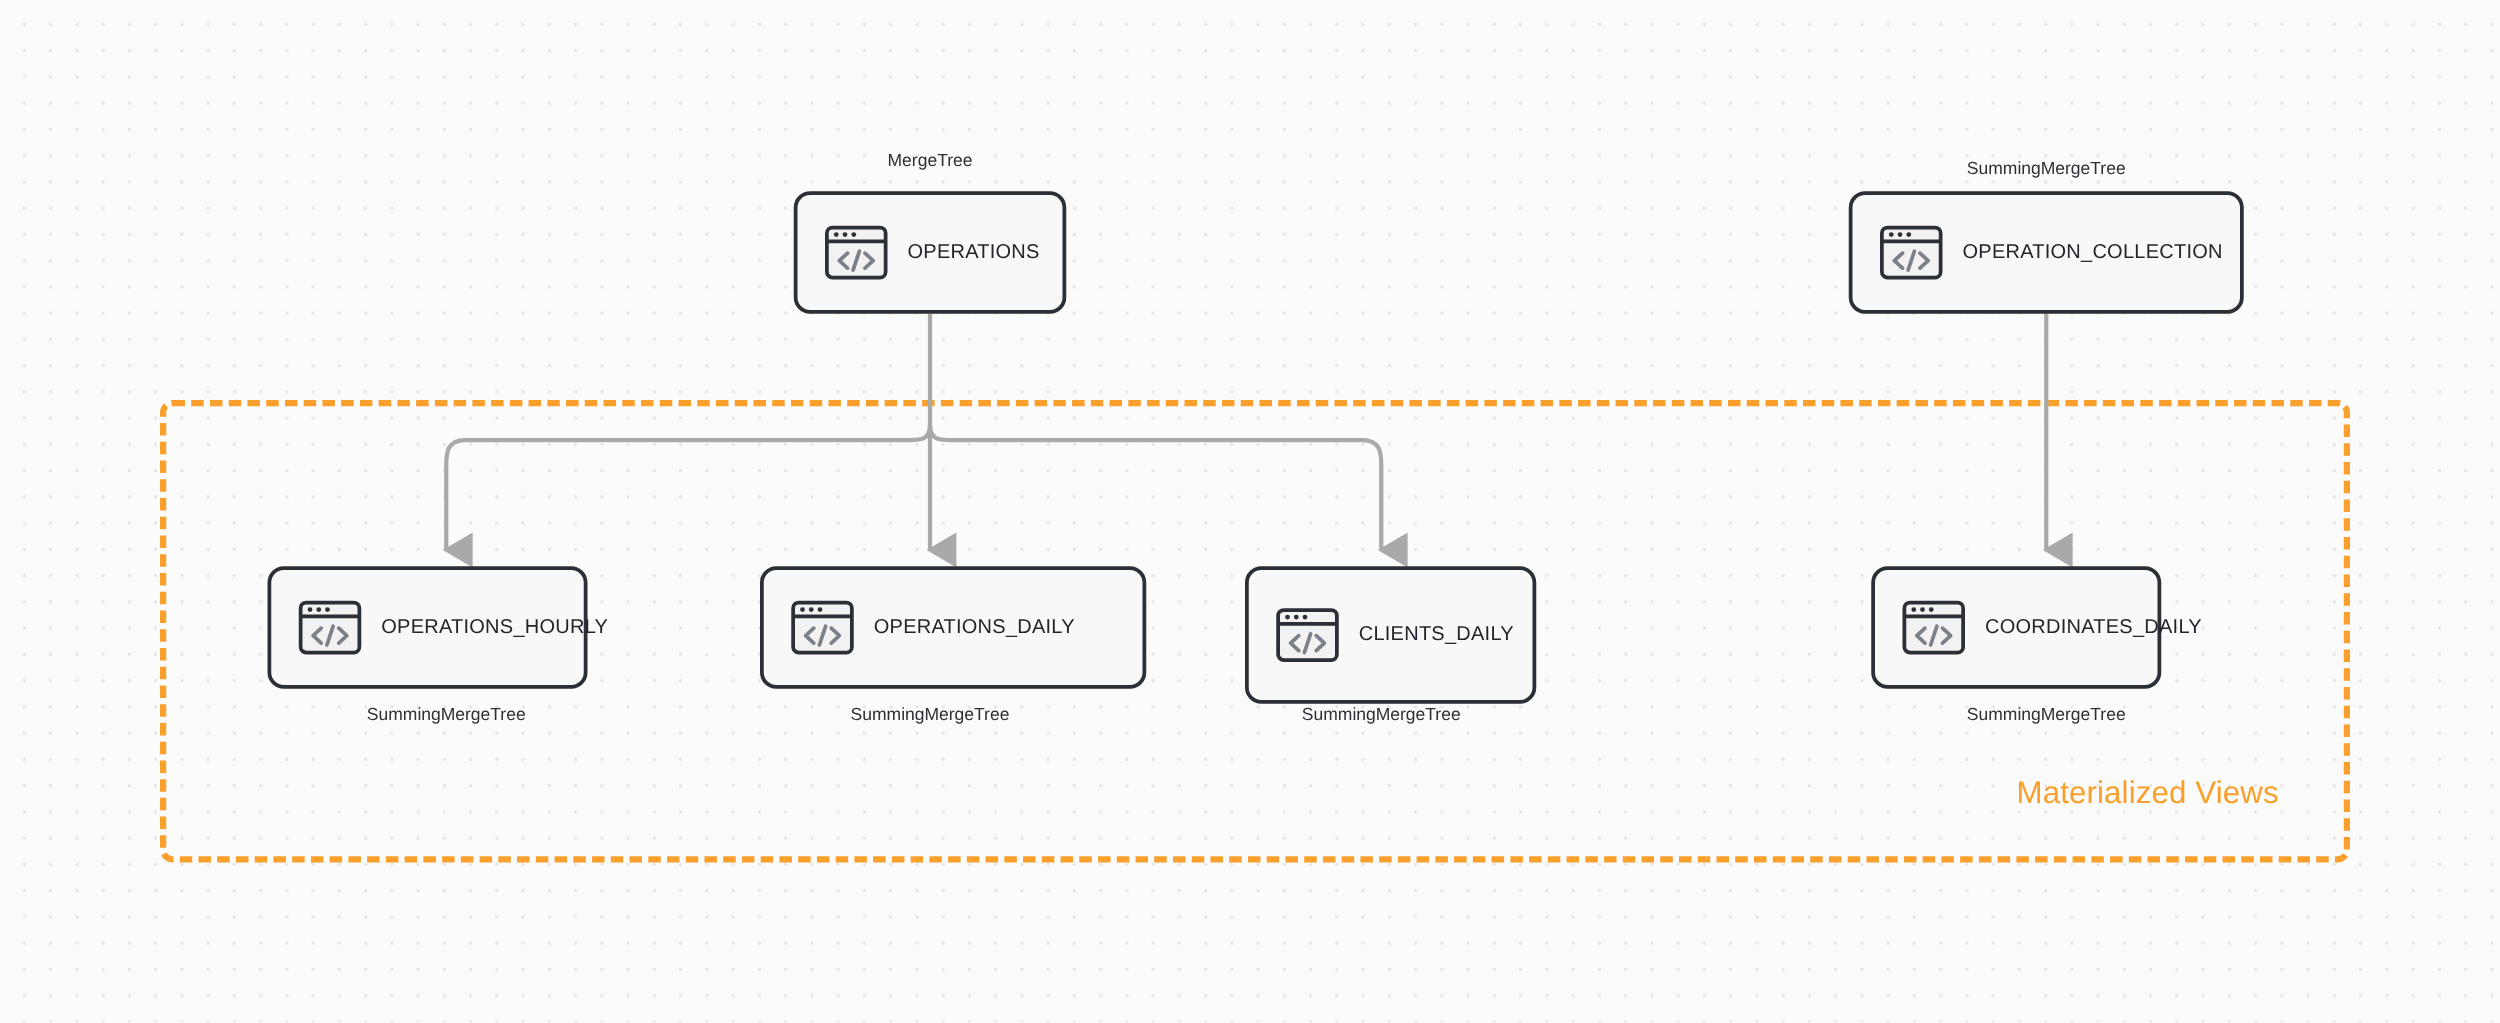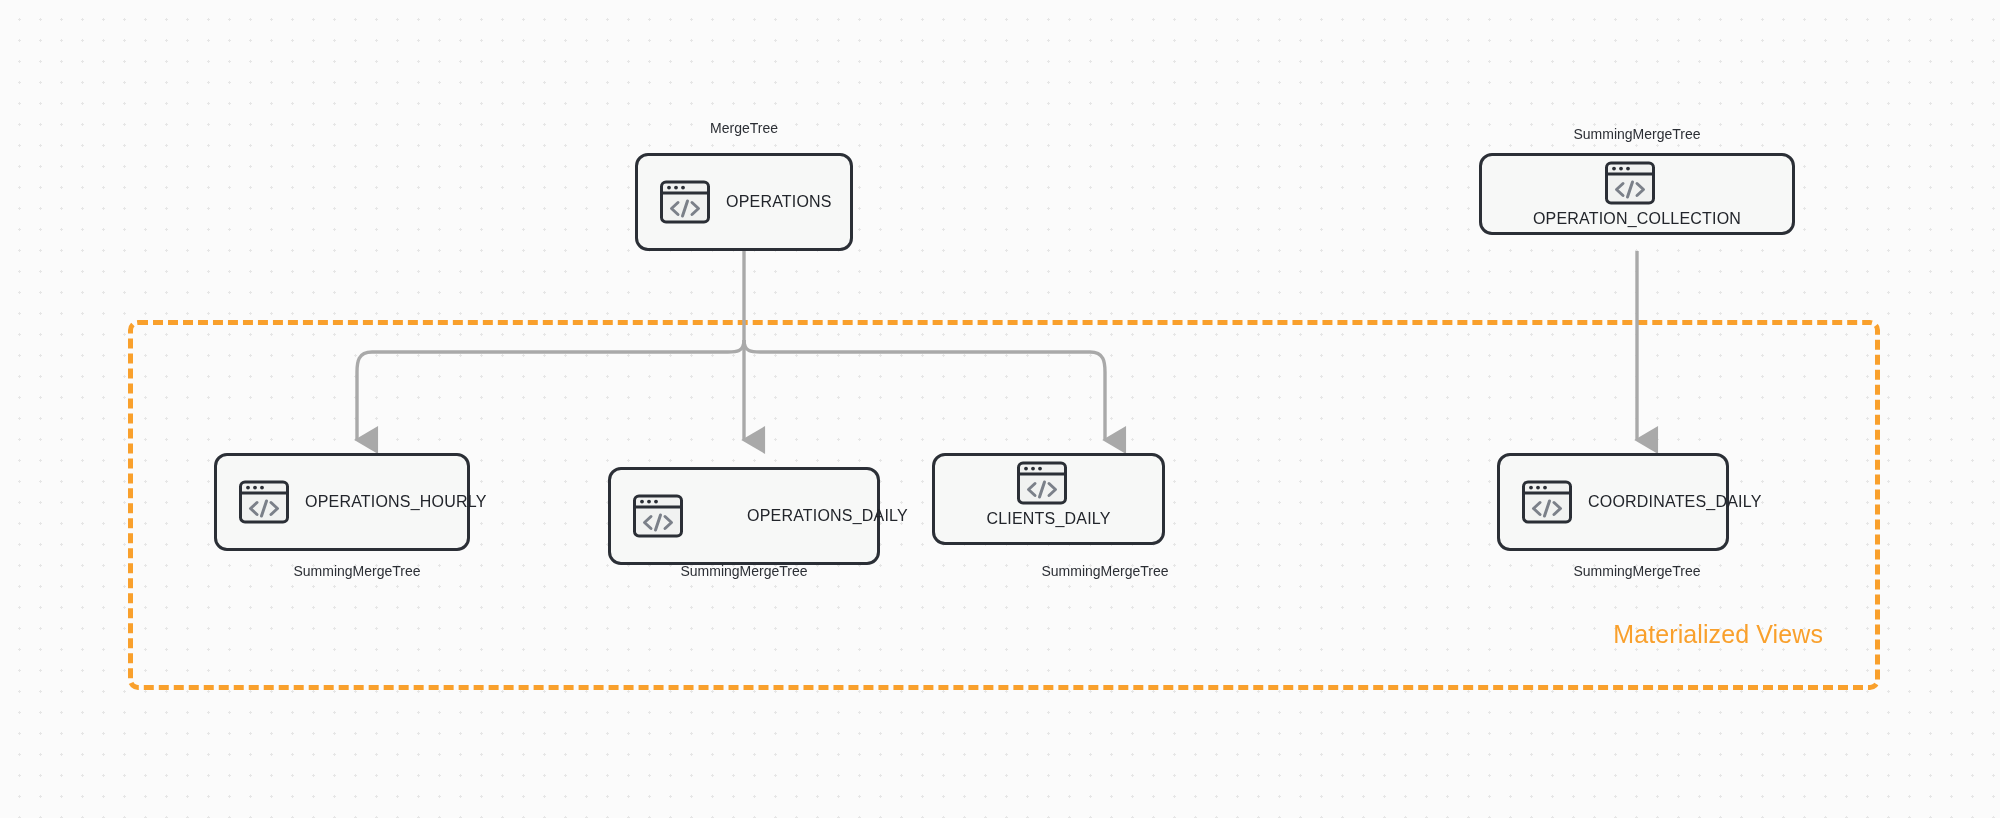--- a/index.html
+++ b/index.html
@@ -123,21 +123,21 @@
       <circle cx="25" cy="12.6" r="1.9" fill="#2b2f36"></circle>
       <path d="M20,27.5 L13.5,33.5 L20,39.5" fill="none" stroke="#7b8089" stroke-width="3" stroke-linecap="round" stroke-linejoin="round"></path>
       <path d="M34,27.5 L40.5,33.5 L34,39.5" fill="none" stroke="#7b8089" stroke-width="3" stroke-linecap="round" stroke-linejoin="round"></path>
       <path d="M29.5,26 L24.5,41" fill="none" stroke="#7b8089" stroke-width="3" stroke-linecap="round"></path>
     </svg>
     <span class="label">OPERATIONS</span>
   </div>
 
   <div class="engine" style="left:1637px; top:126px;">SummingMergeTree</div>
 
-  <div class="node" style="left:1479px; top:153px; width:316px; height:82px;flex-direction:column;">
+  <div class="node" style="left:1479px; top:153px; width:316px; height:98px;">
     <svg class="icon" viewBox="0 0 54 54" xmlns="http://www.w3.org/2000/svg">
       <rect x="3.5" y="7" width="47" height="40" rx="4.5" fill="#f1f2f1" stroke="#2b2f36" stroke-width="3"></rect>
       <path d="M3.5,18 L50.5,18" stroke="#2b2f36" stroke-width="3"></path>
       <circle cx="11" cy="12.6" r="1.9" fill="#2b2f36"></circle>
       <circle cx="18" cy="12.6" r="1.9" fill="#2b2f36"></circle>
       <circle cx="25" cy="12.6" r="1.9" fill="#2b2f36"></circle>
       <path d="M20,27.5 L13.5,33.5 L20,39.5" fill="none" stroke="#7b8089" stroke-width="3" stroke-linecap="round" stroke-linejoin="round"></path>
       <path d="M34,27.5 L40.5,33.5 L34,39.5" fill="none" stroke="#7b8089" stroke-width="3" stroke-linecap="round" stroke-linejoin="round"></path>
       <path d="M29.5,26 L24.5,41" fill="none" stroke="#7b8089" stroke-width="3" stroke-linecap="round"></path>
     </svg>
@@ -152,36 +152,36 @@
       <circle cx="18" cy="12.6" r="1.9" fill="#2b2f36"></circle>
       <circle cx="25" cy="12.6" r="1.9" fill="#2b2f36"></circle>
       <path d="M20,27.5 L13.5,33.5 L20,39.5" fill="none" stroke="#7b8089" stroke-width="3" stroke-linecap="round" stroke-linejoin="round"></path>
       <path d="M34,27.5 L40.5,33.5 L34,39.5" fill="none" stroke="#7b8089" stroke-width="3" stroke-linecap="round" stroke-linejoin="round"></path>
       <path d="M29.5,26 L24.5,41" fill="none" stroke="#7b8089" stroke-width="3" stroke-linecap="round"></path>
     </svg>
     <span class="label">OPERATIONS_HOURLY</span>
   </div>
   <div class="engine" style="left:357px; top:563px;">SummingMergeTree</div>
 
-  <div class="node" style="left:608px; top:467px; width:272px; height:98px;gap:48px;">
+  <div class="node" style="left:608px; top:453px; width:309px; height:98px;">
     <svg class="icon" viewBox="0 0 54 54" xmlns="http://www.w3.org/2000/svg">
       <rect x="3.5" y="7" width="47" height="40" rx="4.5" fill="#f1f2f1" stroke="#2b2f36" stroke-width="3"></rect>
       <path d="M3.5,18 L50.5,18" stroke="#2b2f36" stroke-width="3"></path>
       <circle cx="11" cy="12.6" r="1.9" fill="#2b2f36"></circle>
       <circle cx="18" cy="12.6" r="1.9" fill="#2b2f36"></circle>
       <circle cx="25" cy="12.6" r="1.9" fill="#2b2f36"></circle>
       <path d="M20,27.5 L13.5,33.5 L20,39.5" fill="none" stroke="#7b8089" stroke-width="3" stroke-linecap="round" stroke-linejoin="round"></path>
       <path d="M34,27.5 L40.5,33.5 L34,39.5" fill="none" stroke="#7b8089" stroke-width="3" stroke-linecap="round" stroke-linejoin="round"></path>
       <path d="M29.5,26 L24.5,41" fill="none" stroke="#7b8089" stroke-width="3" stroke-linecap="round"></path>
     </svg>
     <span class="label">OPERATIONS_DAILY</span>
   </div>
   <div class="engine" style="left:744px; top:563px;">SummingMergeTree</div>
 
-  <div class="node" style="left:932px; top:453px; width:233px; height:92px;flex-direction:column;">
+  <div class="node" style="left:996px; top:453px; width:233px; height:110px;">
     <svg class="icon" viewBox="0 0 54 54" xmlns="http://www.w3.org/2000/svg">
       <rect x="3.5" y="7" width="47" height="40" rx="4.5" fill="#f1f2f1" stroke="#2b2f36" stroke-width="3"></rect>
       <path d="M3.5,18 L50.5,18" stroke="#2b2f36" stroke-width="3"></path>
       <circle cx="11" cy="12.6" r="1.9" fill="#2b2f36"></circle>
       <circle cx="18" cy="12.6" r="1.9" fill="#2b2f36"></circle>
       <circle cx="25" cy="12.6" r="1.9" fill="#2b2f36"></circle>
       <path d="M20,27.5 L13.5,33.5 L20,39.5" fill="none" stroke="#7b8089" stroke-width="3" stroke-linecap="round" stroke-linejoin="round"></path>
       <path d="M34,27.5 L40.5,33.5 L34,39.5" fill="none" stroke="#7b8089" stroke-width="3" stroke-linecap="round" stroke-linejoin="round"></path>
       <path d="M29.5,26 L24.5,41" fill="none" stroke="#7b8089" stroke-width="3" stroke-linecap="round"></path>
     </svg>

